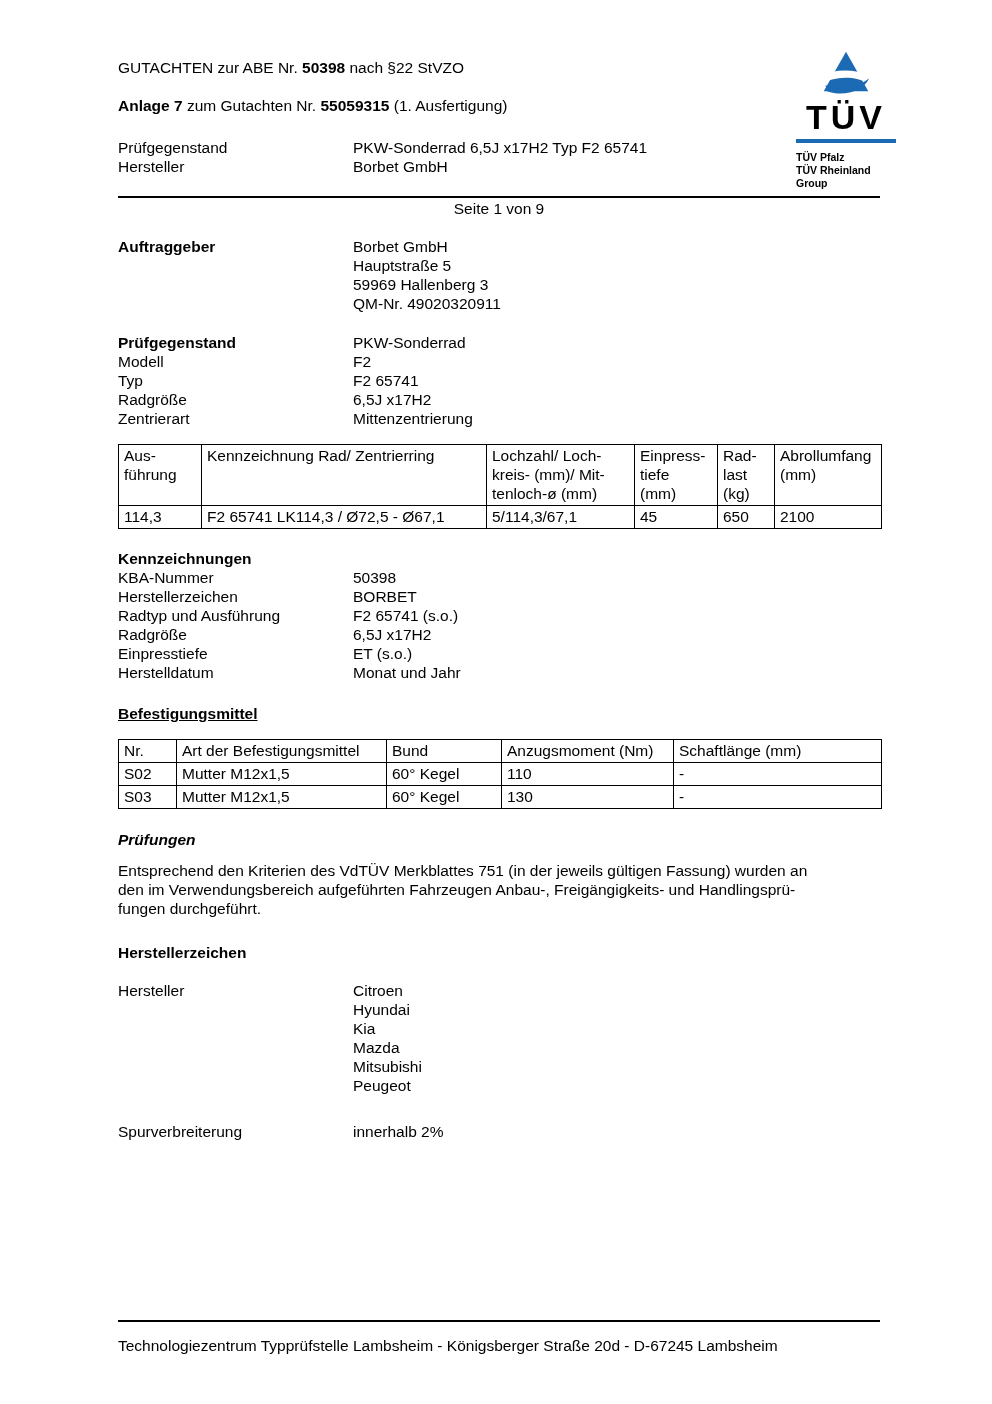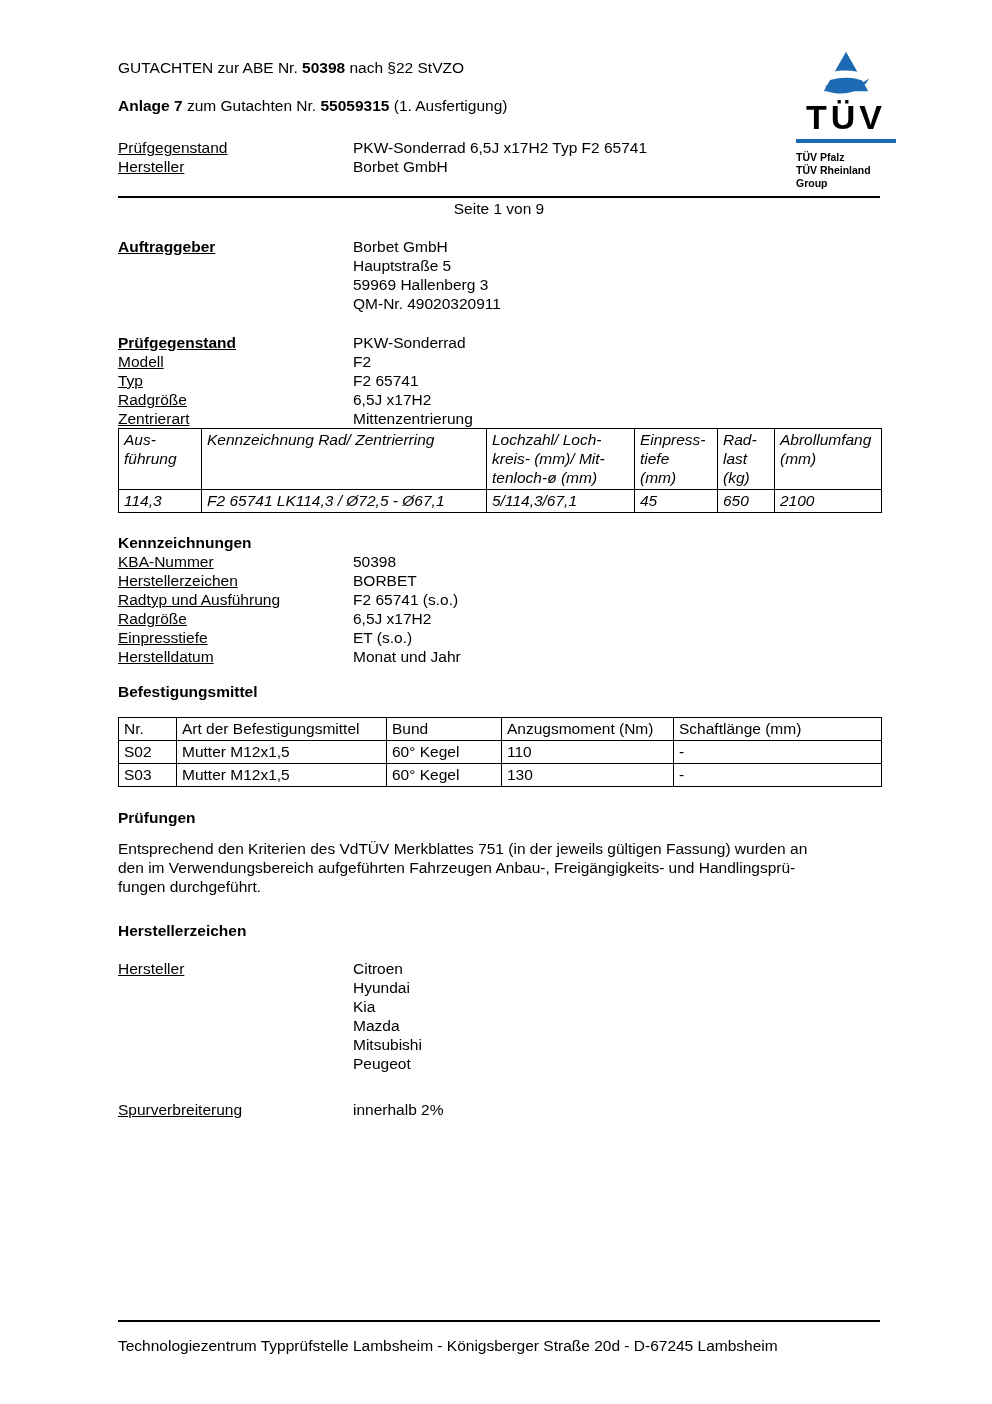--- a/index.html
+++ b/index.html
@@ -5,21 +5,21 @@
   * { margin:0; padding:0; box-sizing:border-box; }
   html,body { background:#ffffff; }
   .page {
     position:relative; width:992px; height:1404px; background:#fff;
     font-family:"Liberation Sans", sans-serif; font-size:15.5px; line-height:19px;
     color:#000; overflow:hidden;
   }
   .content { position:absolute; left:118px; top:0; width:762px; }
   .b { font-weight:bold; }
   .kv { display:flex; align-items:flex-start; }
-  .kv-label { width:235px; flex:none;text-decoration:underline; }
+  .kv-label { width:235px; flex:none; }
   .kv-value { flex:1; }
   .rule-row { border-top:2px solid #000; text-align:center; padding-top:1px; }
   table { border-collapse:collapse; table-layout:fixed; width:764px; }
   th, td { border:1.5px solid #000; padding:1px 5px 2px 5px; vertical-align:top;
            font-weight:normal; text-align:left; white-space:pre-line; line-height:19px; }
   .logo { position:absolute; left:796px; top:50px; width:100px; }
   .logo-mark { text-align:center; }
   .logo-mark svg { display:block; margin:0 auto; }
   .mark-blue { fill: var(--brand, #1b6ab3); }
   .mark-white { fill:#ffffff; }
@@ -95,21 +95,21 @@
       <div class="kv">
         <div class="kv-label">Radgröße</div>
         <div class="kv-value">6,5J x17H2</div>
       </div>
       <div class="kv">
         <div class="kv-label">Zentrierart</div>
         <div class="kv-value">Mittenzentrierung</div>
       </div>
     </div>
 
-    <table style="font-style:italic;">
+    <table style="margin-top:16px;">
       <colgroup>
           <col style="width:83px">
           <col style="width:285px">
           <col style="width:148px">
           <col style="width:83px">
           <col style="width:57px">
           <col>
         </colgroup>
       <tbody>
           <tr>
@@ -160,21 +160,21 @@
       <div class="kv">
         <div class="kv-label">Einpresstiefe</div>
         <div class="kv-value">ET (s.o.)</div>
       </div>
       <div class="kv">
         <div class="kv-label">Herstelldatum</div>
         <div class="kv-value">Monat und Jahr</div>
       </div>
     </div>
 
-    <div class="b" style="margin-top:16px;">Befestigungsmittel</div>
+    <div class="b" style="margin-top:22px;text-decoration:underline;">Befestigungsmittel</div>
     <table style="margin-top:16px;">
       <colgroup>
           <col style="width:58px">
           <col style="width:210px">
           <col style="width:115px">
           <col style="width:172px">
           <col>
         </colgroup>
       <tbody>
           <tr>
@@ -194,21 +194,21 @@
       <tr>
         <td>S03</td>
         <td>Mutter M12x1,5</td>
         <td>60° Kegel</td>
         <td>130</td>
         <td>-</td>
       </tr>
     </tbody>
       </table>
 
-    <div class="b" style="margin-top:21px;">Prüfungen</div>
+    <div class="b" style="margin-top:21px;font-style:italic;">Prüfungen</div>
     <div style="margin-top:12px;">
       <div>Entsprechend den Kriterien des VdTÜV Merkblattes 751 (in der jeweils gültigen Fassung) wurden an</div>
       <div>den im Verwendungsbereich aufgeführten Fahrzeugen Anbau-, Freigängigkeits- und Handlingsprü-</div>
       <div>fungen durchgeführt.</div>
     </div>
 
     <div class="b" style="margin-top:25px;">Herstellerzeichen</div>
     <div class="kv" style="margin-top:19px;">
       <div class="kv-label">Hersteller</div>
       <div class="kv-value">

